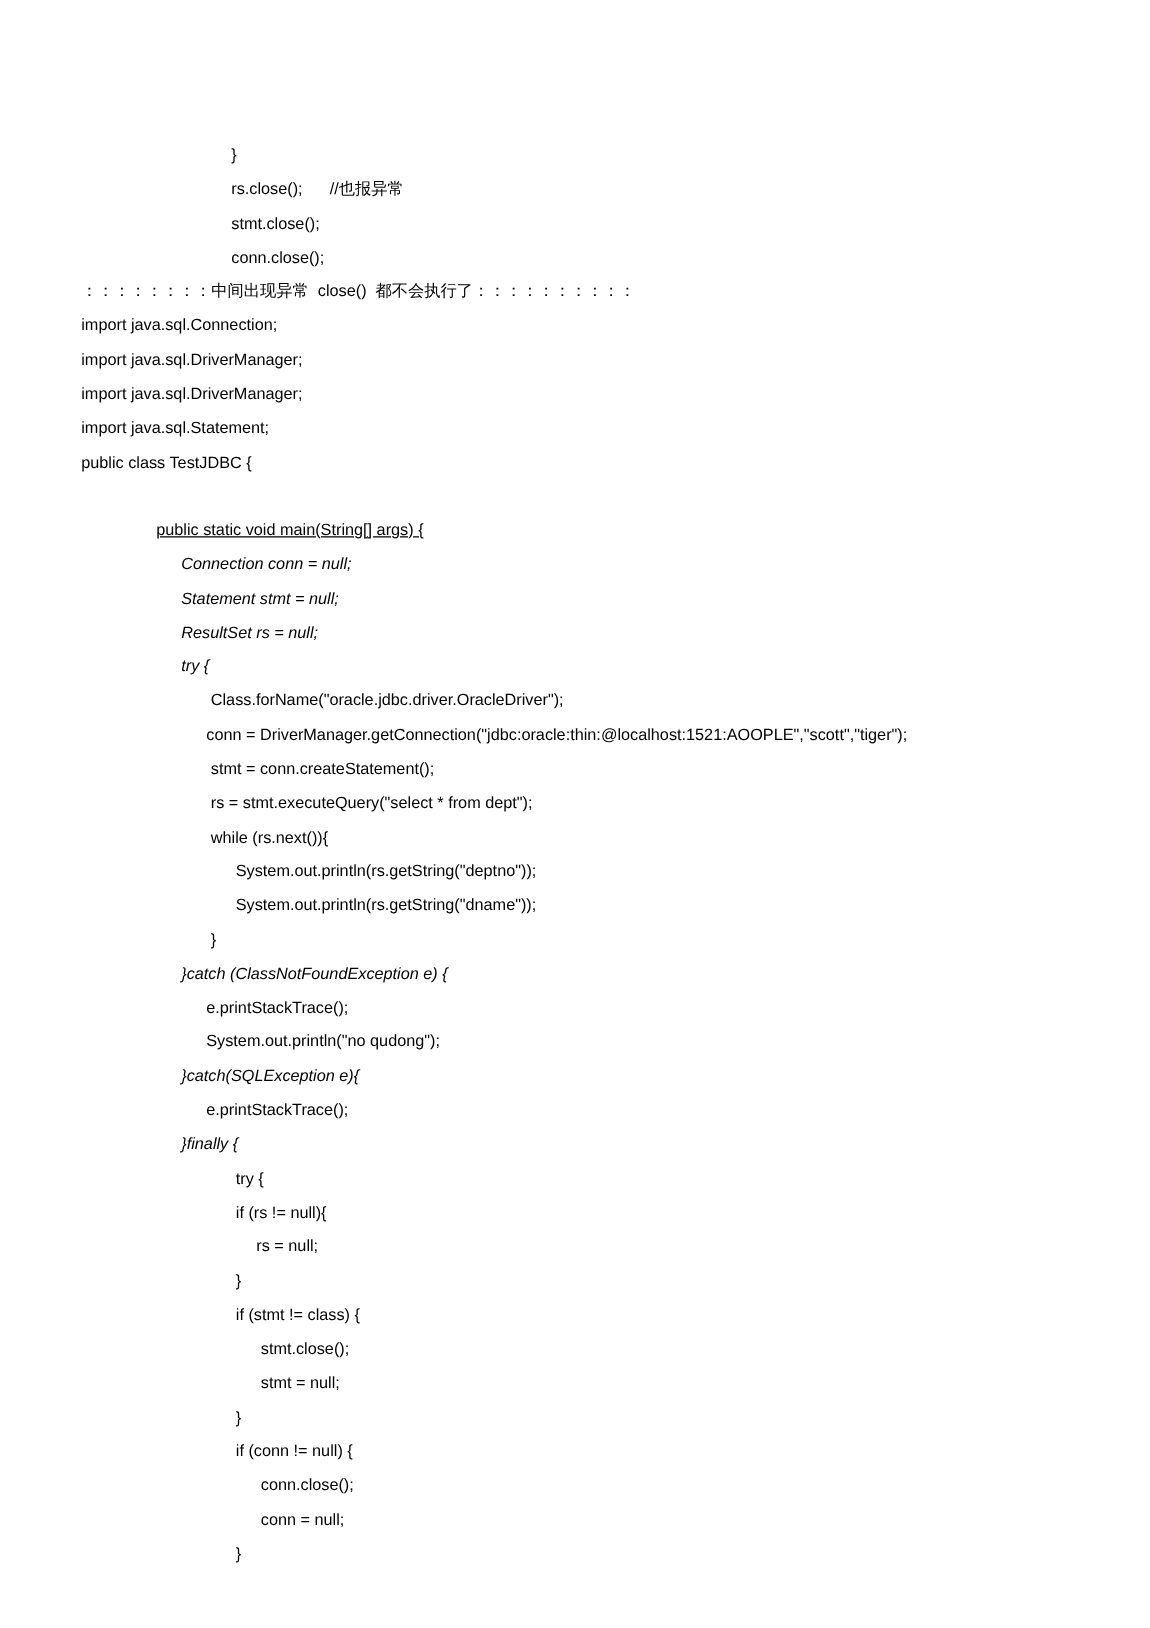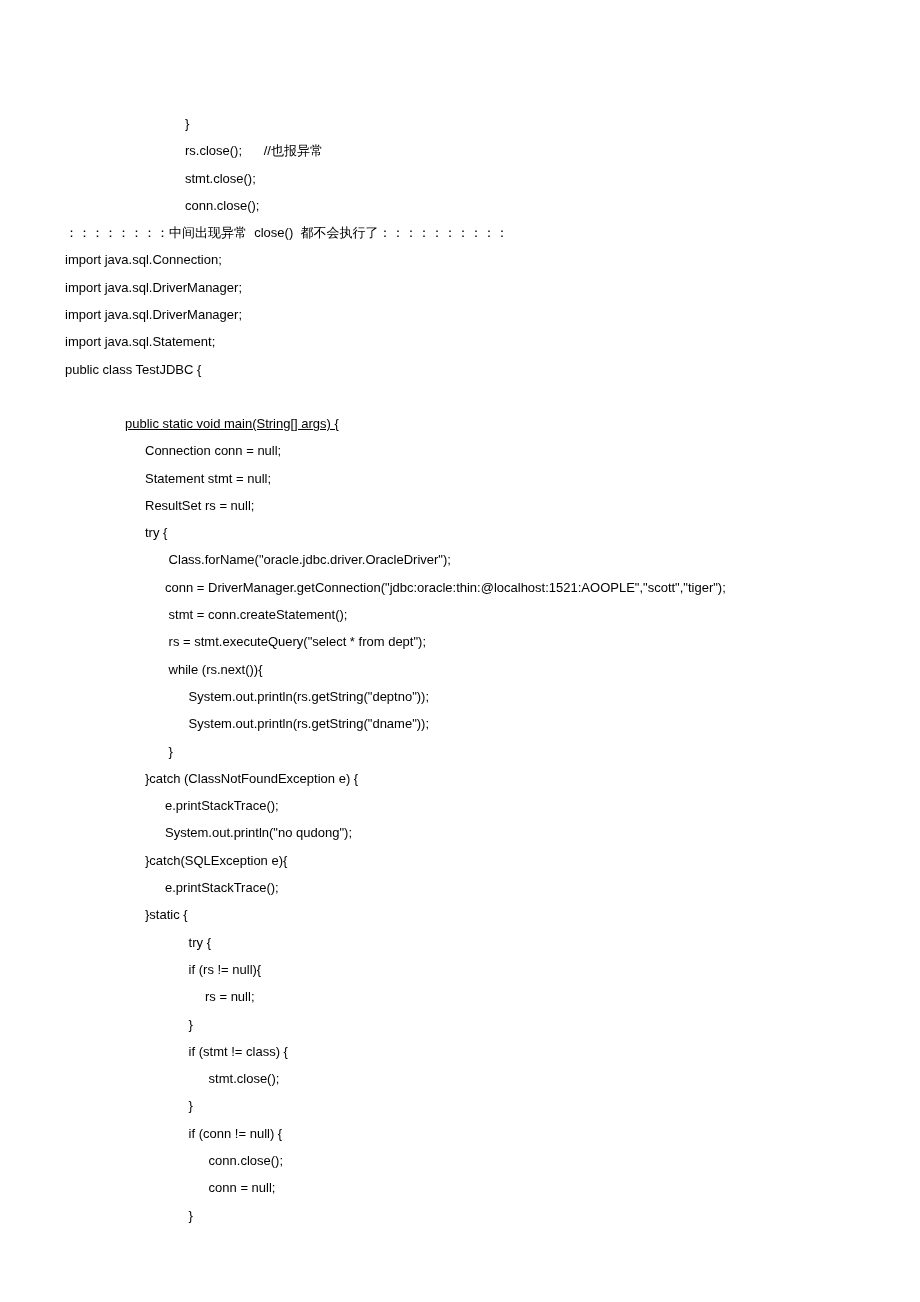--- a/index.html
+++ b/index.html
@@ -14,21 +14,21 @@
       line-height: 2.1;
       color: #000000;
       padding: 110px 65px 60px 65px;
       width: 920px;
     }
     .code-line {
       white-space: pre;
       font-family: Arial, "Microsoft YaHei", sans-serif;
     }
     .indent-2 { padding-left: 60px; text-decoration: underline; }
-    .indent-3 { padding-left: 80px; }
+    .indent-3 { padding-left: 80px; font-style: italic; }
     .indent-4 { padding-left: 100px; }
     .indent-5 { padding-left: 120px; }
     .indent-6 { padding-left: 140px; }
     .blank-line {
       height: 27px;
     }
   </style>
 </head>
 <body>
 
@@ -55,25 +55,26 @@
     <div class="code-line indent-4"> rs = stmt.executeQuery("select * from dept");</div>
     <div class="code-line indent-4"> while (rs.next()){</div>
     <div class="code-line indent-5"> System.out.println(rs.getString("deptno"));</div>
     <div class="code-line indent-5"> System.out.println(rs.getString("dname"));</div>
     <div class="code-line indent-4"> }</div>
     <div class="code-line indent-3">}catch (ClassNotFoundException e) {</div>
     <div class="code-line indent-4">e.printStackTrace();</div>
     <div class="code-line indent-4">System.out.println("no qudong");</div>
     <div class="code-line indent-3">}catch(SQLException e){</div>
     <div class="code-line indent-4">e.printStackTrace();</div>
-    <div class="code-line indent-3">}static {</div>
+    <div class="code-line indent-3">}finally {</div>
     <div class="code-line indent-5"> try {</div>
     <div class="code-line indent-5"> if (rs != null){</div>
     <div class="code-line indent-6">rs = null;</div>
     <div class="code-line indent-5"> }</div>
     <div class="code-line indent-5"> if (stmt != class) {</div>
     <div class="code-line indent-6"> stmt.close();</div>
+    <div class="code-line indent-6"> stmt = null;</div>
     <div class="code-line indent-5"> }</div>
     <div class="code-line indent-5"> if (conn != null) {</div>
     <div class="code-line indent-6"> conn.close();</div>
     <div class="code-line indent-6"> conn = null;</div>
     <div class="code-line indent-5"> }</div>
   </div>
 
 </body></html>

